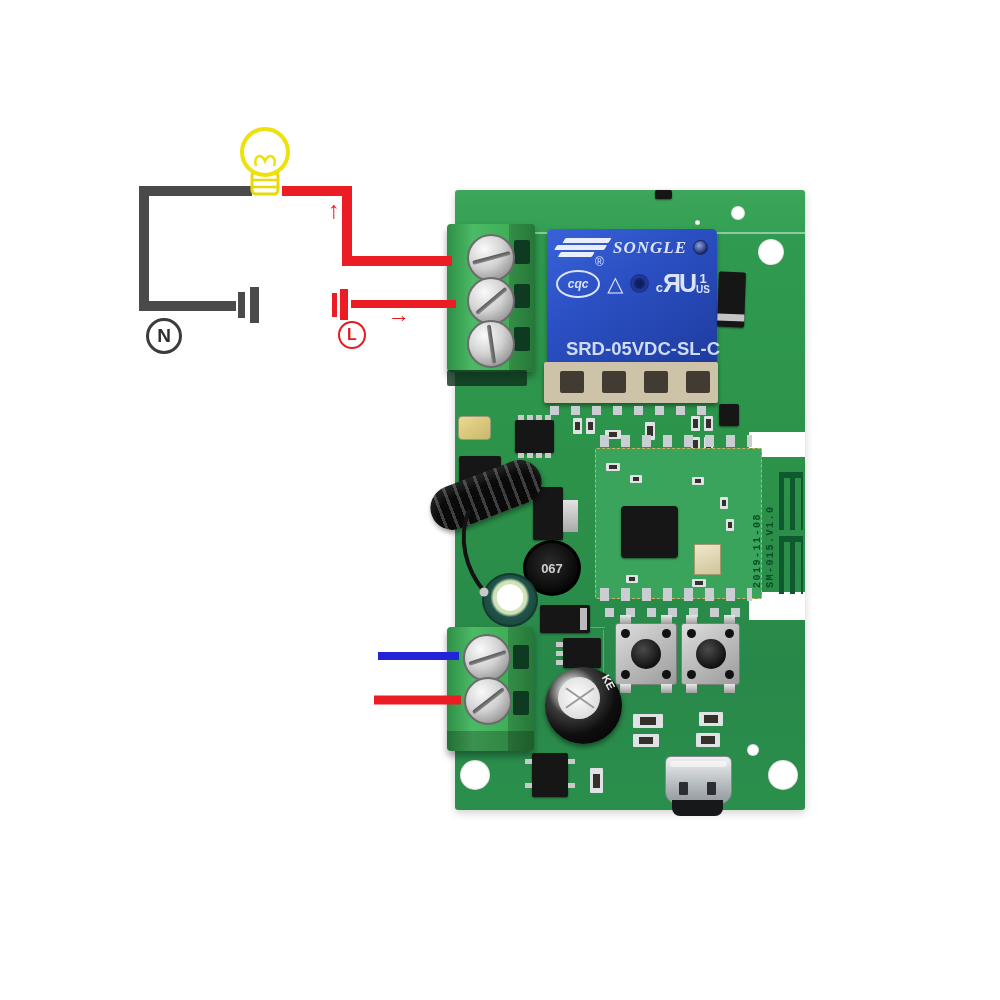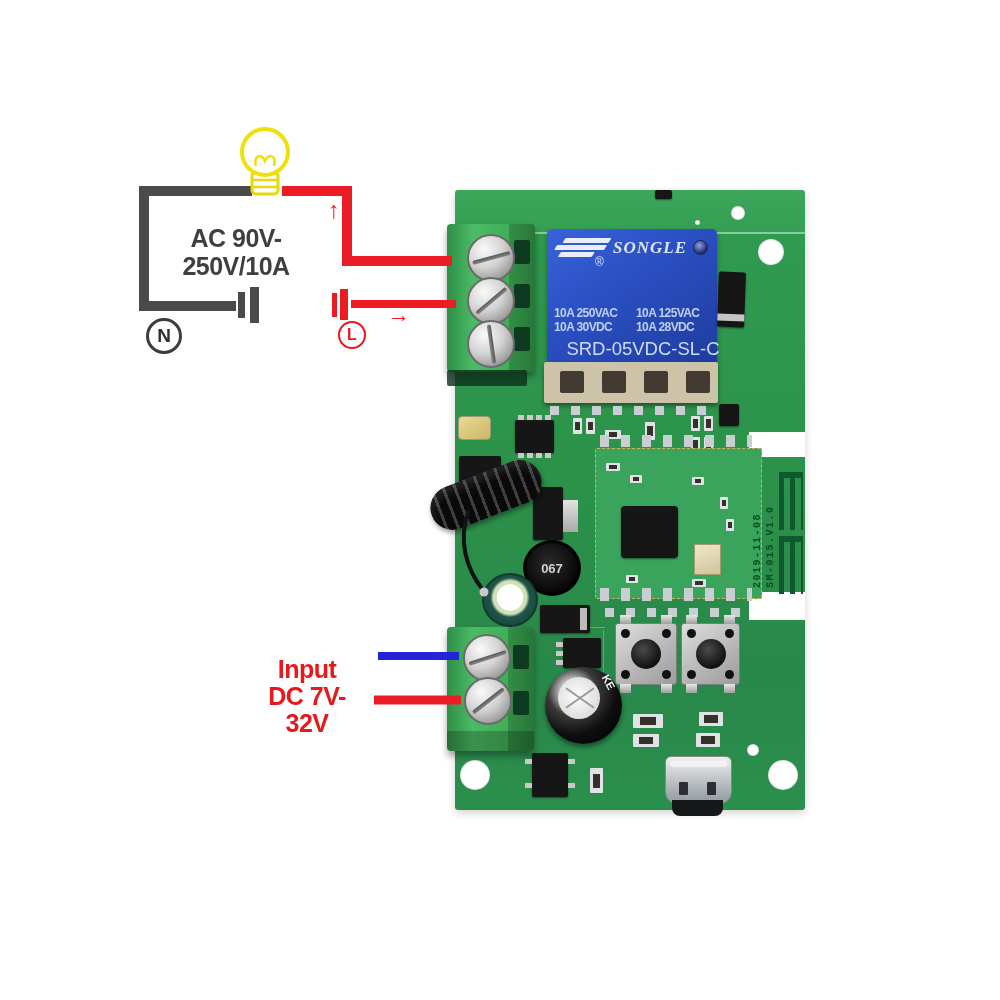--- a/index.html
+++ b/index.html
@@ -50,21 +50,21 @@
   .ul{display:flex;align-items:center;margin-left:auto;}
   .ul .c{font-size:13px;font-weight:700;margin-top:8px;}
   .ul .ru{font-size:25px;font-weight:800;letter-spacing:-2px;}
   .ul .col{display:flex;flex-direction:column;align-items:center;line-height:11px;margin-left:1px;}
   .ul .one{font-size:13px;font-weight:700;}
   .ul .us{font-size:10px;font-weight:700;}
   .ratings{position:absolute;left:7px;top:77px;width:158px;display:grid;
            grid-template-columns:1fr 1fr;column-gap:6px;row-gap:0px;font-size:12px;font-weight:700;
            color:#bfd0f4;white-space:nowrap;letter-spacing:-0.6px;}
   .model{position:absolute;left:0px;top:109px;width:192px;text-align:center;font-size:18.5px;
-         font-weight:400;color:#cfdcf8;letter-spacing:0px;}
+         font-weight:700;color:#cfdcf8;letter-spacing:0px;}
   #relay-base{left:89px;top:172px;width:174px;height:41px;background:#cdc3a9;border-radius:2px;
               box-shadow:0 3px 4px rgba(0,0,0,0.4);}
   #relay-base .slot{position:absolute;top:9px;width:24px;height:22px;background:#423b31;border-radius:2px;}
   
   .chip{background:#161616;border-radius:2px;box-shadow:0 1px 2px rgba(0,0,0,0.5);}
   .smd{background:#dfe3e6;border-radius:1px;}
   .smd i{position:absolute;left:22%;top:22%;right:22%;bottom:22%;background:#35302a;display:block;}
   .padrow{background:repeating-linear-gradient(90deg,#c9ced2 0 9px,rgba(0,0,0,0) 9px 21px);}
   .legs{position:absolute;background:#c9c9c9;width:6px;height:5px;}
   
@@ -134,25 +134,32 @@
 
     <div id="relay" class="abs">
       <div class="songle-stripes">
         <div style="width:46px;"></div>
           <div style="width:50px;margin-left:-4px;"></div>
           <div style="width:34px;margin-left:4px;"></div>
       </div>
       <span class="abs" style="left:48px;top:26px;font-size:12px;">®</span>
       <span class="brand">SONGLE</span>
       <div class="rscrew"></div>
-      <div class="ratings">
-        <span>10A 250VAC</span>
-          <span>10A 125VAC</span>
-        <span>10A 30VDC</span>
-          <span>10A 28VDC</span>
+      <div class="certrow">
+        <div class="cqc">cqc</div>
+        <span class="tri">△</span>
+        <div class="dimple"></div>
+        <div class="ul">
+          <span class="c">c</span>
+          <span class="ru">ЯU</span>
+          <span class="col">
+              <span class="one">1</span>
+              <span class="us">US</span>
+            </span>
+        </div>
       </div>
       <div class="model">SRD-05VDC-SL-C</div>
     </div>
     <div id="relay-base" class="abs">
       <div class="slot" style="left:16px;"></div>
         <div class="slot" style="left:58px;"></div>
       <div class="slot" style="left:100px;"></div>
         <div class="slot" style="left:142px;"></div>
     </div>
     <div class="abs padrow" style="left:95px;top:216px;width:168px;height:9px;"></div>
@@ -365,27 +372,22 @@
     <g>
       <rect x="252" y="172" width="26" height="22" rx="4" fill="#ffffff" stroke="#e8d90a" stroke-width="3"></rect>
       <line x1="253" y1="180" x2="277" y2="180" stroke="#e8d90a" stroke-width="2.5"></line>
       <line x1="253" y1="187" x2="277" y2="187" stroke="#e8d90a" stroke-width="2.5"></line>
       <circle cx="265" cy="152" r="23" fill="#ffffff" stroke="#efe10b" stroke-width="4"></circle>
       <path d="M256,166 c-3,-11 6,-13 9,-5 c3,-8 12,-6 9,5" stroke="#efe10b" stroke-width="2.5" fill="none"></path>
     </g>
   </svg>
 
   <div class="abs load-label">
-    <div>AC 90V-250V/10A</div>
   </div>
 
   <div class="abs badge badge-n">N</div>
   <div class="abs badge badge-l">L</div>
 
   <div class="abs arrow" style="left:328px;top:196px;font-size:24px;">↑</div>
   <div class="abs arrow" style="left:388px;top:302px;font-size:22px;">→</div>
 
-  <div class="abs input-label">
-    <div>Input</div>
-    <div>DC 7V-32V</div>
-  </div>
 
 </div>
 
 </body></html>

